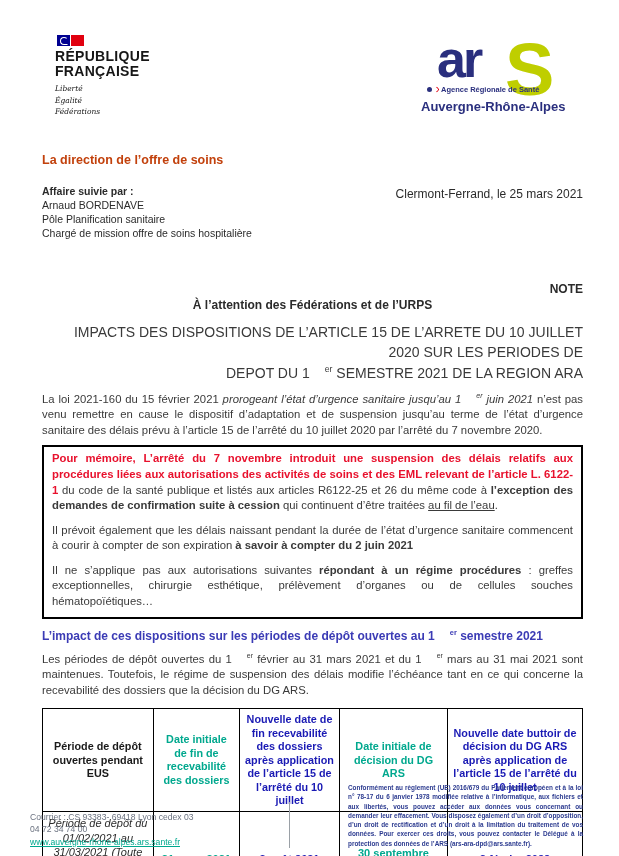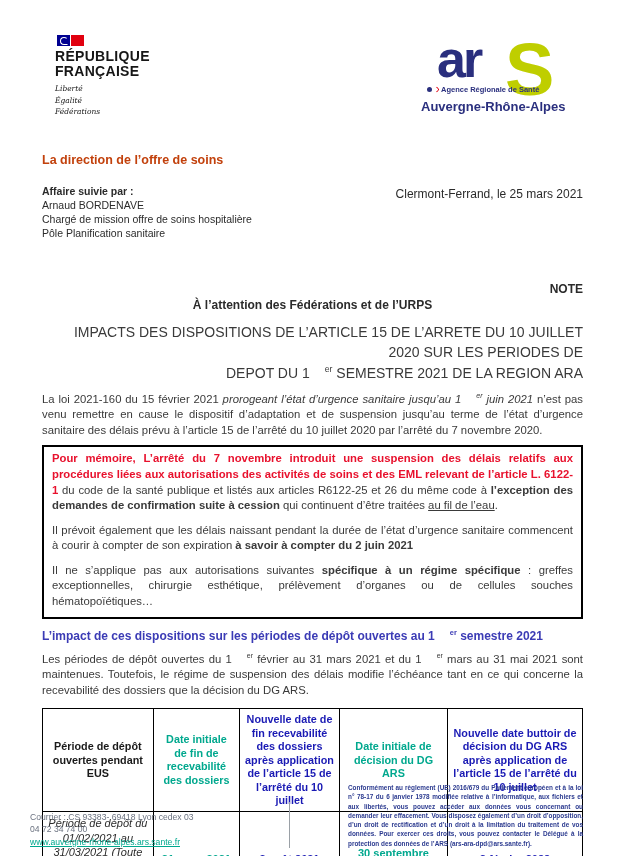--- a/index.html
+++ b/index.html
@@ -95,39 +95,39 @@
   </div>
 
   <div class="content">
 
     <div class="direction">La direction de l’offre de soins</div>
 
     <div class="contact-row">
       <div class="contact">
         <div class="lbl">Affaire suivie par :</div>
         <div>Arnaud BORDENAVE</div>
+        <div>Pôle Planification sanitaire</div>
         <div>Chargé de mission offre de soins hospitalière</div>
-        <div>Pôle Planification sanitaire</div>
       </div>
       <div class="dateline">Clermont-Ferrand, le 25 mars 2021</div>
     </div>
 
     <div class="note-title">NOTE</div>
     <div class="note-attn">À l’attention des Fédérations et de l’URPS</div>
     <div class="subject">
       <div>IMPACTS DES DISPOSITIONS DE L’ARTICLE 15 DE L’ARRETE DU 10 JUILLET 2020 SUR LES PERIODES DE</div>
       <div><span>DEPOT DU 1</span><span class="sup">er</span><span> SEMESTRE 2021 DE LA REGION ARA</span></div>
     </div>
 
     <p class="body"><span>La loi 2021-160 du 15 février 2021 </span><span class="i">prorogeant l’état d’urgence sanitaire jusqu’au 1</span><span class="i sup">er</span><span class="i"> juin 2021</span><span> n’est pas venu remettre en cause le dispositif d’adaptation et de suspension jusqu’au terme de l’état d’urgence sanitaire des délais prévu à l’article 15 de l’arrêté du 10 juillet 2020 par l’arrêté du 7 novembre 2020.</span></p>
 
     <div class="memo-box">
       <p class="body"><span class="b red">Pour mémoire, L’arrêté du 7 novembre introduit une suspension des délais relatifs aux procédures liées aux autorisations des activités de soins et des EML relevant de l’article L. 6122-1</span><span> du code de la santé publique et listés aux articles R6122-25 et 26 du même code à </span><span class="b">l’exception des demandes de confirmation suite à cession</span><span> qui continuent d’être traitées </span><span class="u">au fil de l’eau</span><span>.</span></p>
       <p class="body"><span>Il prévoit également que les délais naissant pendant la durée de l’état d’urgence sanitaire commencent à courir à compter de son expiration </span><span class="b">à savoir à compter du 2 juin 2021</span></p>
-      <p class="body"><span>Il ne s’applique pas aux autorisations suivantes </span><span class="b">spécifique à un régime spécifique</span><span> : greffes exceptionnelles, chirurgie esthétique, prélèvement d’organes ou de cellules souches hématopoïétiques…</span></p>
+      <p class="body"><span>Il ne s’applique pas aux autorisations suivantes </span><span class="b">répondant à un régime procédures</span><span> : greffes exceptionnelles, chirurgie esthétique, prélèvement d’organes ou de cellules souches hématopoïétiques…</span></p>
     </div>
 
     <div class="impact-heading"><span>L’impact de ces dispositions sur les périodes de dépôt ouvertes au 1</span><span class="sup">er</span><span> semestre 2021</span></div>
 
     <p class="body"><span>Les périodes de dépôt ouvertes du 1</span><span class="sup">er</span><span> février au 31 mars 2021 et du 1</span><span class="sup">er</span><span> mars au 31 mai 2021 sont maintenues. Toutefois, le régime de suspension des délais modifie l’échéance tant en ce qui concerne la recevabilité des dossiers que la décision du DG ARS.</span></p>
 
     <table class="periods">
       <colgroup>
         <col style="width:20.5%">
           <col style="width:16%">

